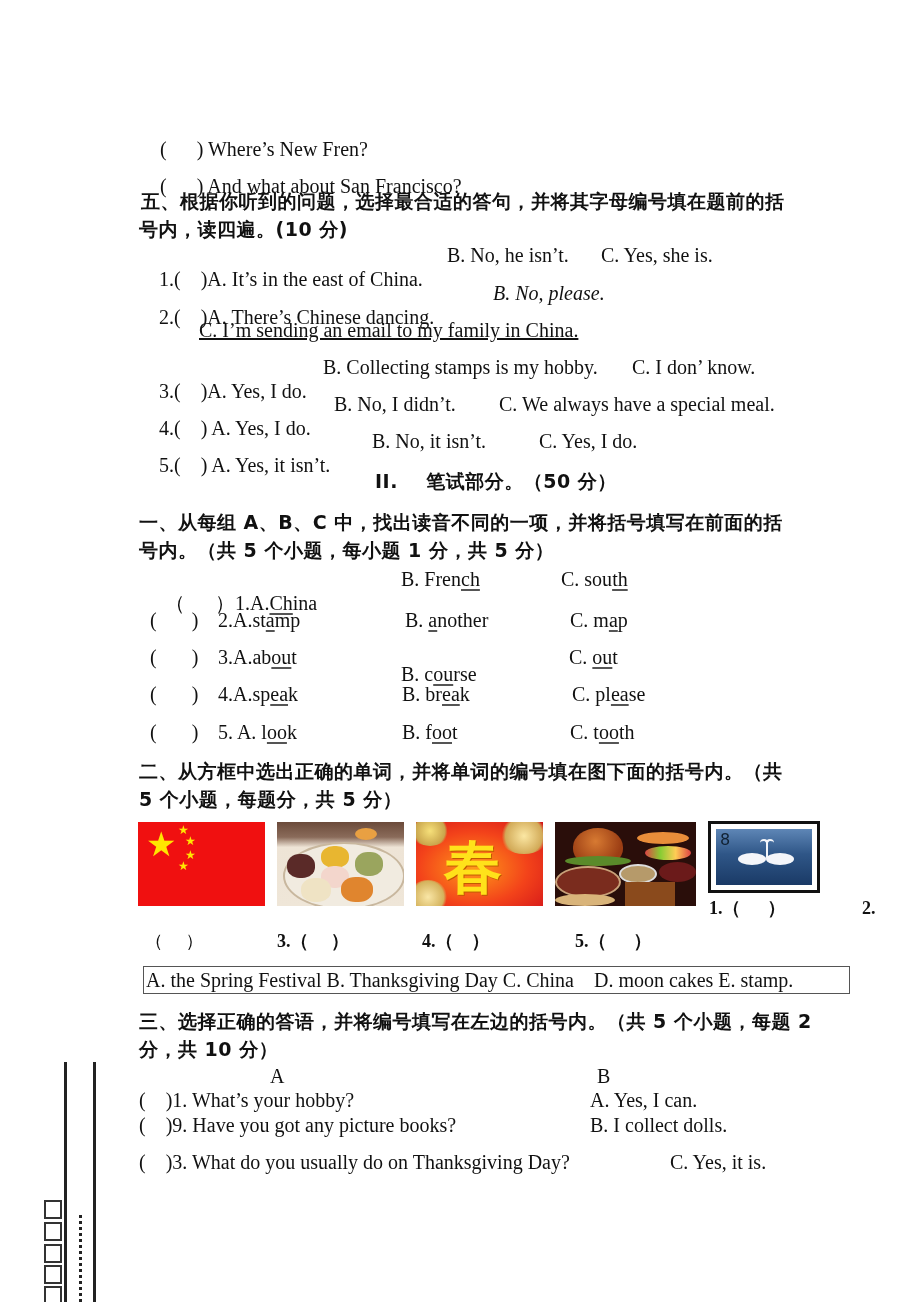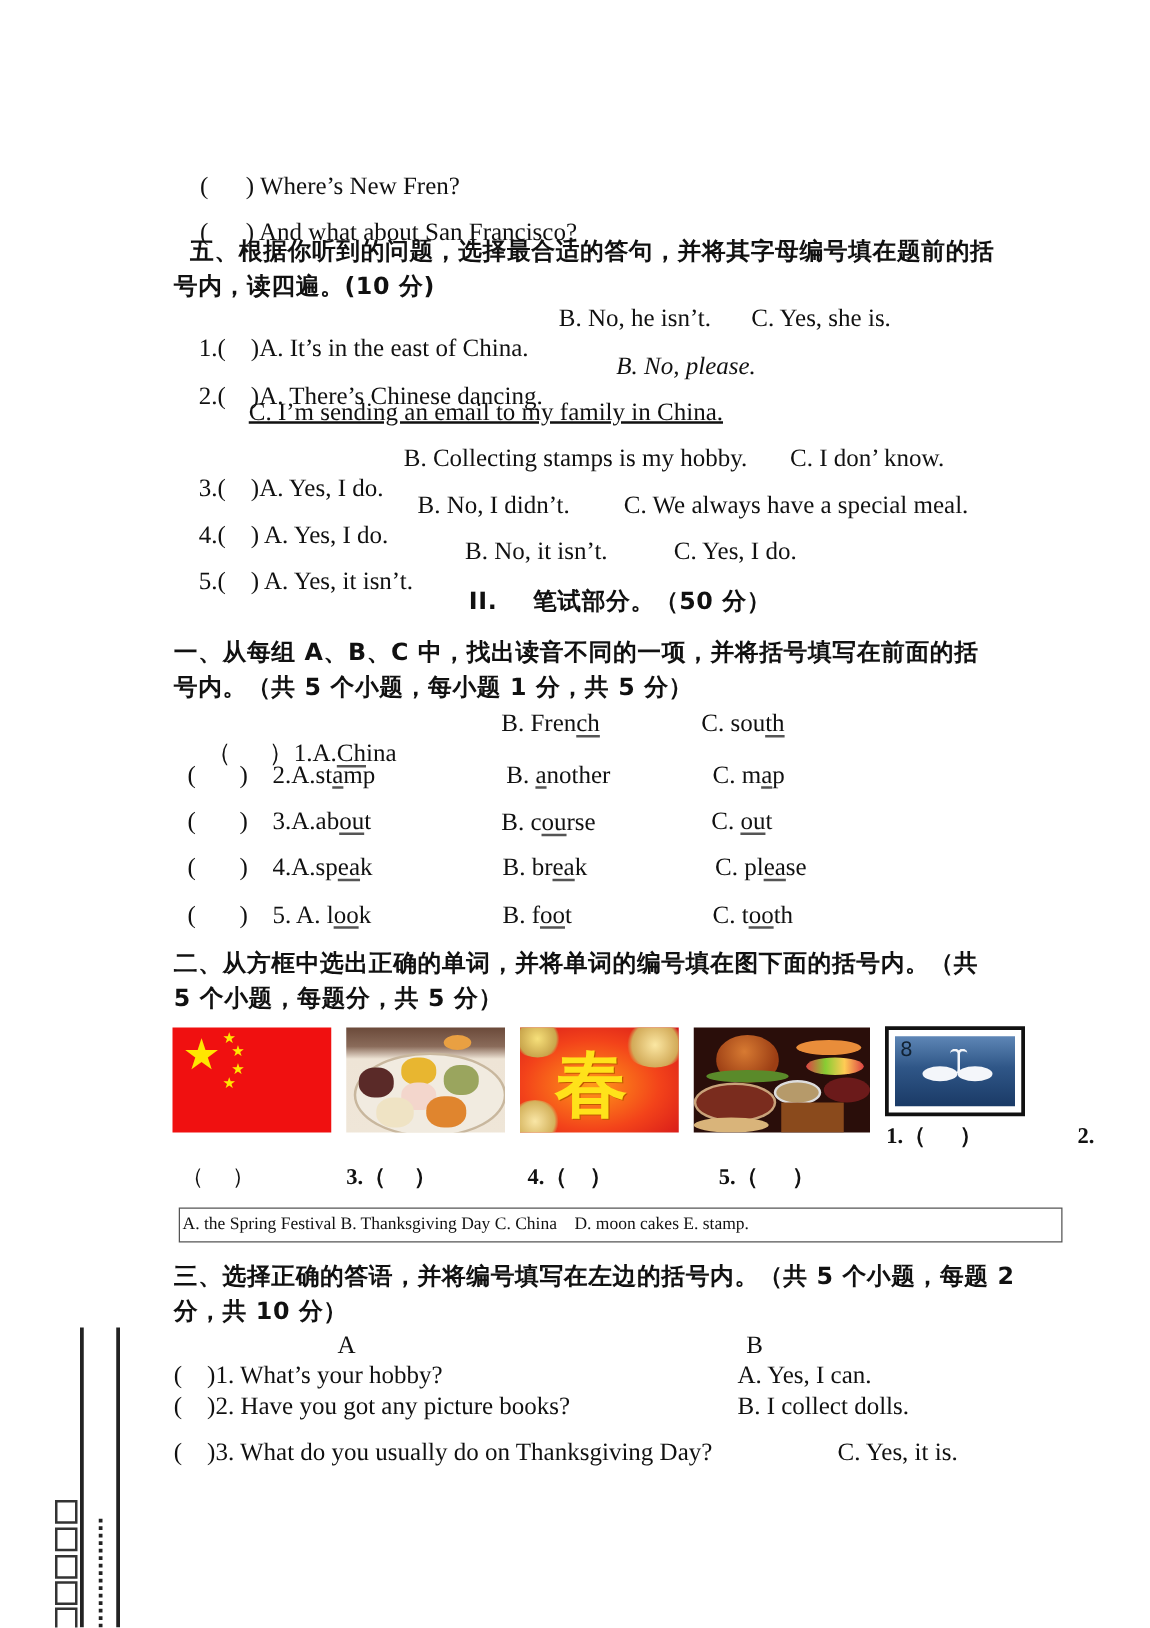--- a/index.html
+++ b/index.html
@@ -5,36 +5,36 @@
   html, body { margin: 0; padding: 0; background: #ffffff; }
   body { width: 920px; height: 1302px; position: relative; overflow: hidden;
          font-family: "Liberation Serif", "DejaVu Serif", serif; color: #111; }
   .line { position: absolute; white-space: pre; font-size: 20px; line-height: 24px; }
   .cn { font-family: "DejaVu Sans", "Liberation Sans", sans-serif; font-weight: bold; font-size: 19px; letter-spacing: 0.5px; }
   .bold { font-weight: bold; }
   .u { text-decoration: underline; text-decoration-color: #555; text-underline-offset: 3px; }
   .img { position: absolute; overflow: hidden; }
   .flag { background: #f01010; }
   .star { position: absolute; color: #ffe600; line-height: 1; }
-  .box { position: absolute; border: 1.5px solid #555; padding: 0 2px; font-size: 14px; line-height: 26px; white-space: pre; }
+  .box { position: absolute; border: 1.5px solid #555; padding: 0 2px; font-size: 20px; line-height: 26px; white-space: pre; }
   .vline { position: absolute; width: 3px; background: #222; }
   .sq { position: absolute; width: 14px; height: 15px; border: 2px solid #333; }
   .dots { position: absolute; width: 0; border-left: 3px dotted #222; }
 </style>
 </head>
 <body>
 
 <div class="line" style="left:150px;top:113px;">
   <span>(      )</span> <span>Where’s New Fren?</span>
 </div>
 <div class="line" style="left:150px;top:150px;">
   <span>(      )</span> <span>And what about San Francisco?</span>
 </div>
 
-<div class="line cn" style="left:152px;top:189px;">五、根据你听到的问题，选择最合适的答句，并将其字母编号填在题前的括</div>
+<div class="line cn" style="left:141px;top:189px;">五、根据你听到的问题，选择最合适的答句，并将其字母编号填在题前的括</div>
 <div class="line cn" style="left:139px;top:217px;">号内，读四遍。(10 分)</div>
 
 <div>
   <div class="line" style="left:139px;top:243px;">
     <span>1.(    )</span><span>A. It’s in the east of China.</span>
   </div>
   <div class="line" style="left:447px;top:243px;">B. No, he isn’t.</div>
   <div class="line" style="left:601px;top:243px;">C. Yes, she is.</div>
 
   <div class="line" style="left:139px;top:281px;">
@@ -75,21 +75,21 @@
   <div class="line" style="left:401px;top:567px;"><span>B. Fren</span><span class="u">ch</span><span></span></div>
   <div class="line" style="left:561px;top:567px;"><span>C. sou</span><span class="u">th</span><span></span></div>
 
   <div class="line" style="left:150px;top:608px;">(       )</div>
   <div class="line" style="left:218px;top:608px;"><span>2.A.</span><span>st</span><span class="u">a</span><span>mp</span></div>
   <div class="line" style="left:405px;top:608px;"><span>B. </span><span class="u">a</span><span>nother</span></div>
   <div class="line" style="left:570px;top:608px;"><span>C. m</span><span class="u">a</span><span>p</span></div>
 
   <div class="line" style="left:150px;top:645px;">(       )</div>
   <div class="line" style="left:218px;top:645px;"><span>3.A.</span><span>ab</span><span class="u">ou</span><span>t</span></div>
-  <div class="line" style="left:401px;top:646px;"><span>B. c</span><span class="u">ou</span><span>rse</span></div>
+  <div class="line" style="left:401px;top:662px;"><span>B. c</span><span class="u">ou</span><span>rse</span></div>
   <div class="line" style="left:569px;top:645px;"><span>C. </span><span class="u">ou</span><span>t</span></div>
 
   <div class="line" style="left:150px;top:682px;">(       )</div>
   <div class="line" style="left:218px;top:682px;"><span>4.A.</span><span>sp</span><span class="u">ea</span><span>k</span></div>
   <div class="line" style="left:402px;top:682px;"><span>B. br</span><span class="u">ea</span><span>k</span></div>
   <div class="line" style="left:572px;top:682px;"><span>C. pl</span><span class="u">ea</span><span>se</span></div>
 
   <div class="line" style="left:150px;top:720px;">(       )</div>
   <div class="line" style="left:218px;top:720px;"><span>5. A. </span><span>l</span><span class="u">oo</span><span>k</span></div>
   <div class="line" style="left:402px;top:720px;"><span>B. f</span><span class="u">oo</span><span>t</span></div>
@@ -157,21 +157,21 @@
 <div class="box" style="left:143px;top:966px;width:701px;">A. the Spring Festival B. Thanksgiving Day C. China    D. moon cakes E. stamp.</div>
 
 <div class="line cn" style="left:139px;top:1009px;">三、选择正确的答语，并将编号填写在左边的括号内。（共 5 个小题，每题 2</div>
 <div class="line cn" style="left:139px;top:1037px;">分，共 10 分）</div>
 
 <div class="line" style="left:270px;top:1064px;">A</div>
 <div class="line" style="left:597px;top:1064px;">B</div>
 
 <div class="line" style="left:139px;top:1088px;">(    )1. What’s your hobby?</div>
 <div class="line" style="left:590px;top:1088px;">A. Yes, I can.</div>
-<div class="line" style="left:139px;top:1113px;">(    )2. Have you got any picture books?</div>
+<div class="line" style="left:139px;top:1113px;">(    )9. Have you got any picture books?</div>
 <div class="line" style="left:590px;top:1113px;">B. I collect dolls.</div>
 <div class="line" style="left:139px;top:1150px;">(    )3. What do you usually do on Thanksgiving Day?</div>
 <div class="line" style="left:670px;top:1150px;">C. Yes, it is.</div>
 
 <div>
   <div class="vline" style="left:64px;top:1062px;height:240px;"></div>
   <div class="vline" style="left:93px;top:1062px;height:240px;"></div>
   <div class="dots" style="left:79px;top:1215px;height:87px;"></div>
   <div class="sq" style="left:44px;top:1200px;"></div>
   <div class="sq" style="left:44px;top:1222px;"></div>

